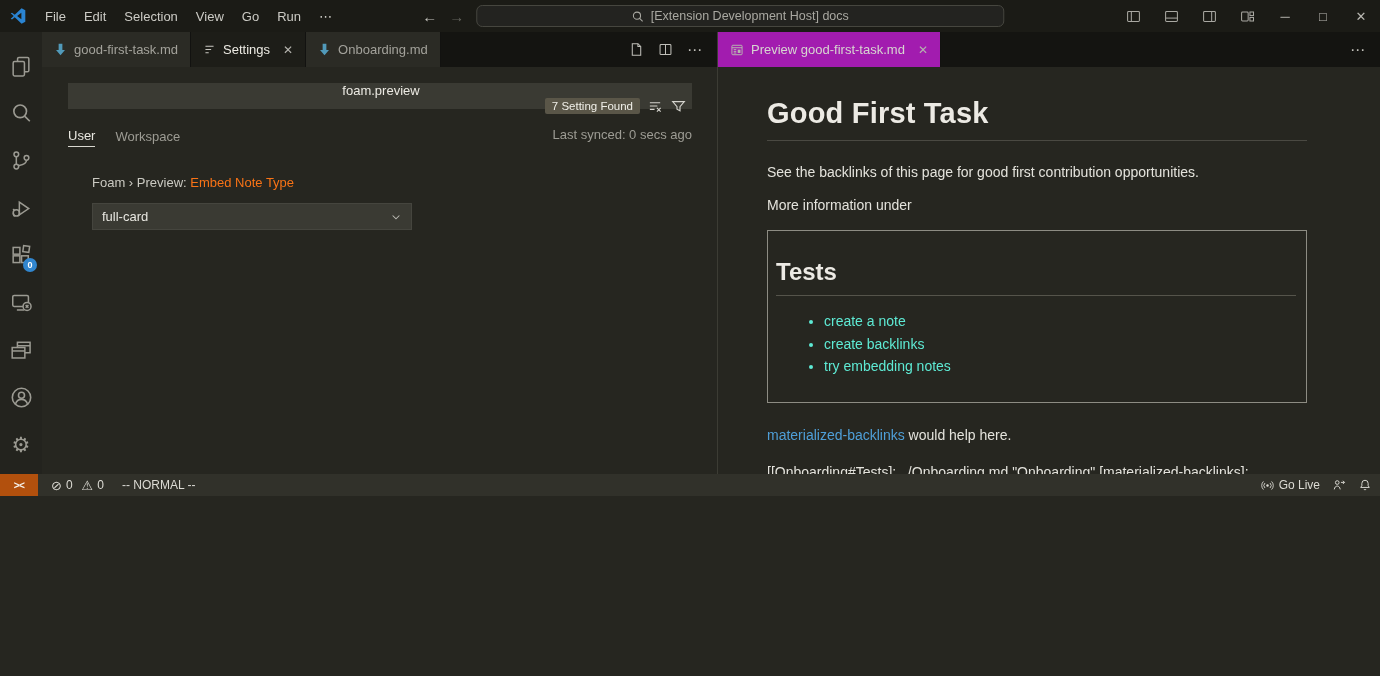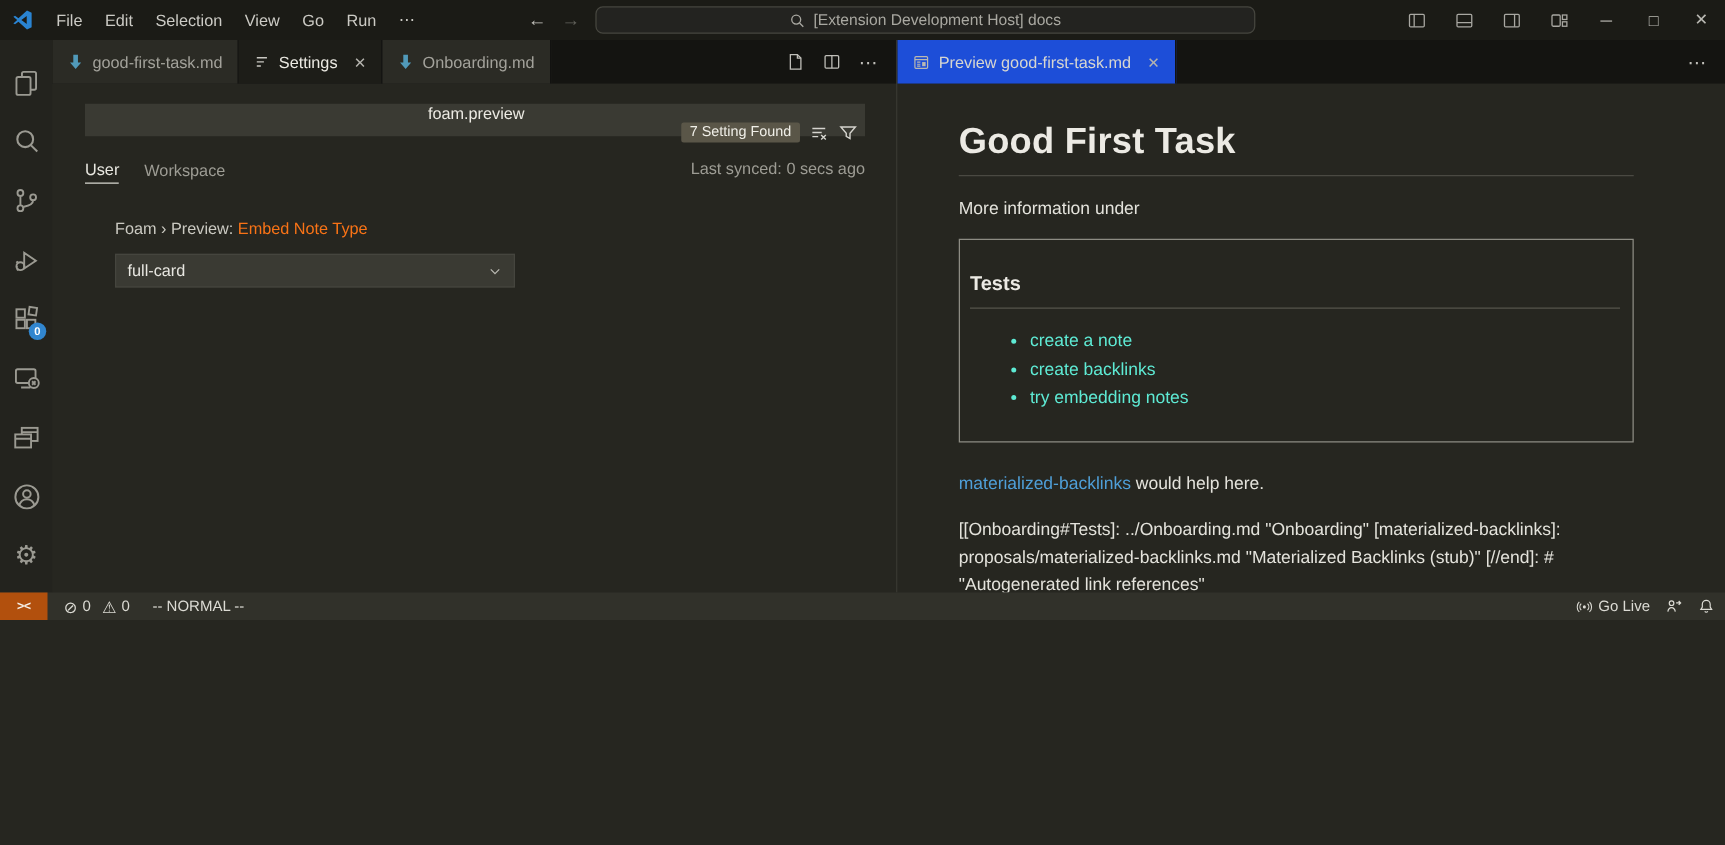--- a/index.html
+++ b/index.html
@@ -59,21 +59,21 @@
   .group.left { width:675px; flex:0 0 675px; }
   .group.right { flex:1; }
   .sash { width:1px; background:#3c3c34; flex:0 0 1px; }
 
   .tabbar { height:35px; background:#141411; display:flex; align-items:stretch; flex:0 0 35px; }
   .tab {
     display:flex; align-items:center; gap:7px; padding:0 12px; font-size:13px;
     color:#a3a29b; background:#2b2b25; border-right:1px solid #121210;
   }
   .tab.active-dark { background:#1d1d18; color:#eceae3; }
-  .tab.active-preview { background:#1d4ed8; color:#d7d6d0; }
+  .tab.active-preview { background:#a21caf; color:#d7d6d0; }
   .tab-close { font-size:12px; color:#b5b4ae; margin-left:6px; }
   .editor-actions { margin-left:auto; display:flex; align-items:center; gap:14px; padding-right:14px; color:#c0bfb9; }
   .editor-actions svg { stroke:#c0bfb9; }
   .more-dots { font-size:15px; letter-spacing:1px; color:#c0bfb9; }
 
   
   .settings-body { flex:1; background:#262620; padding:16px 25px 0 26px; overflow:hidden; }
   .settings-search {
     height:26px; background:#3a3a33; display:flex; align-items:center;
     padding:0 6px 0 8px; color:#eceae3; font-size:13px;flex-direction:column;
@@ -99,21 +99,21 @@
   
   .preview-body {
     flex:1; background:#262620; padding:14px 73px 0 49px; overflow:hidden;
     color:#e4e3dc; font-size:14px;
   }
   .md-h1 { font-size:29px; font-weight:600; color:#eceae4; margin-top:16px; letter-spacing:0.2px; }
   .md-hr1 { border:0; border-top:1px solid #4a4942; margin-top:10px; }
   .md-p1 { margin-top:23px; }
   .md-p2 { margin-top:17px; }
   .md-box { margin-top:17px; border:1px solid #8d8c83; padding:27px 10px 24px 8px; }
-  .md-h2 { font-size:16px; font-weight:700; color:#eceae4; }
+  .md-h2 { font-size:24px; font-weight:700; color:#eceae4; }
   .md-hr2 { border:0; border-top:1px solid #55544b; margin-top:9px; }
   .md-box ul { margin:14px 0 0 0; padding-left:48px; }
   .md-box li { line-height:22.5px; color:#5eead4; }
   .md-linkp { margin-top:24px; }
   .md-link { color:#4f9fd8; text-decoration:none; }
   .md-footer { margin-top:18px; line-height:22.4px; max-width:560px; }
 
   
   .statusbar {
     height:22px; background:#31312a; flex:0 0 22px; display:flex; align-items:center;
@@ -362,20 +362,21 @@
           <span class="tab-close">✕</span>
         </div>
         <div class="editor-actions">
           <span class="more-dots">⋯</span>
         </div>
       </div>
 
       <div class="preview-body">
         <div class="md-h1">Good First Task</div>
         <hr class="md-hr1">
+        <p class="md-p1">See the backlinks of this page for good first contribution opportunities.</p>
         <p class="md-p2">More information under</p>
 
         <div class="md-box">
           <div class="md-h2">Tests</div>
           <hr class="md-hr2">
           <ul>
             <li>create a note</li>
             <li>create backlinks</li>
             <li>try embedding notes</li>
           </ul>

